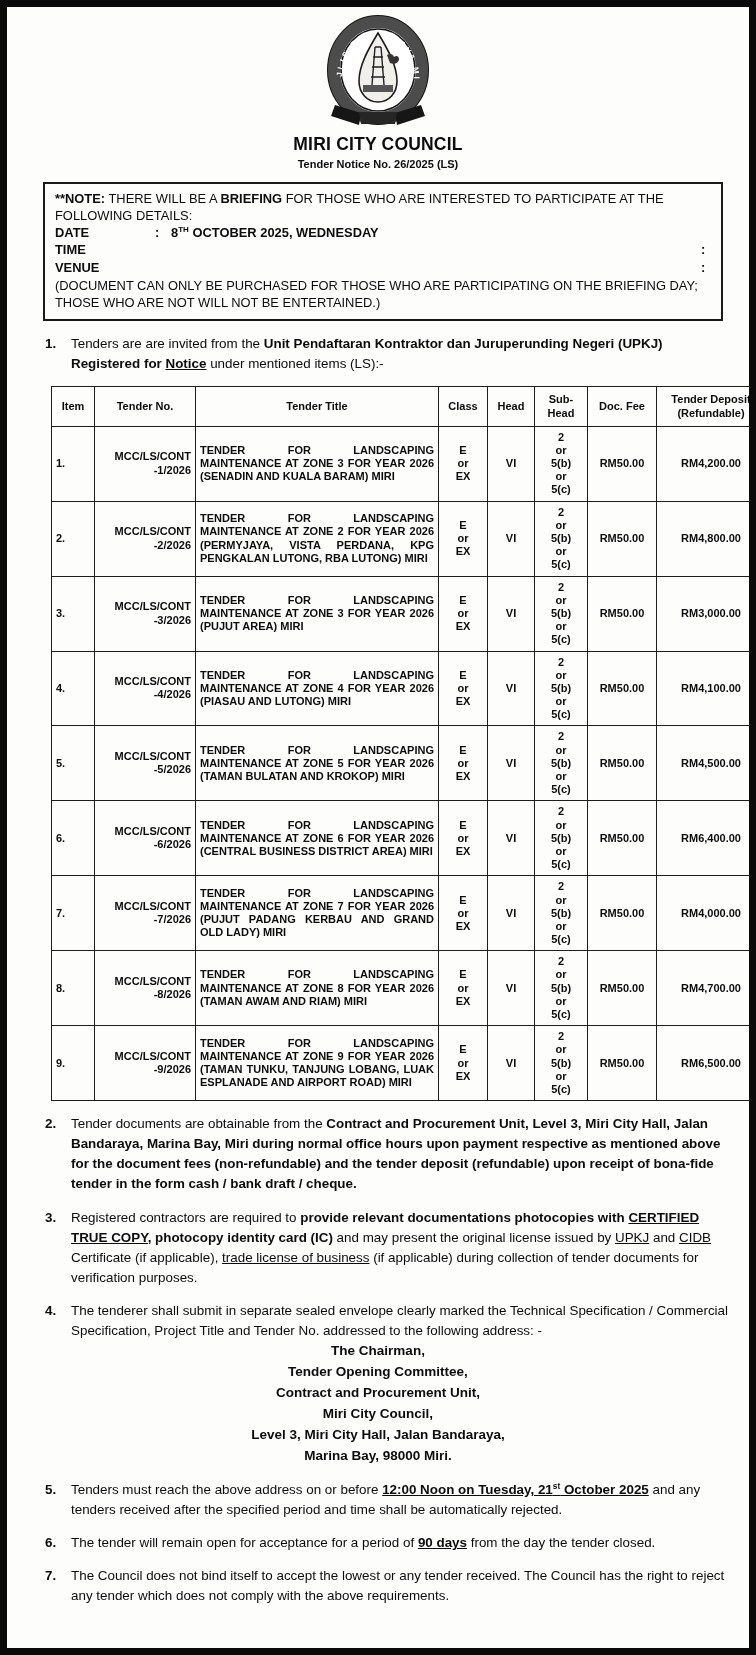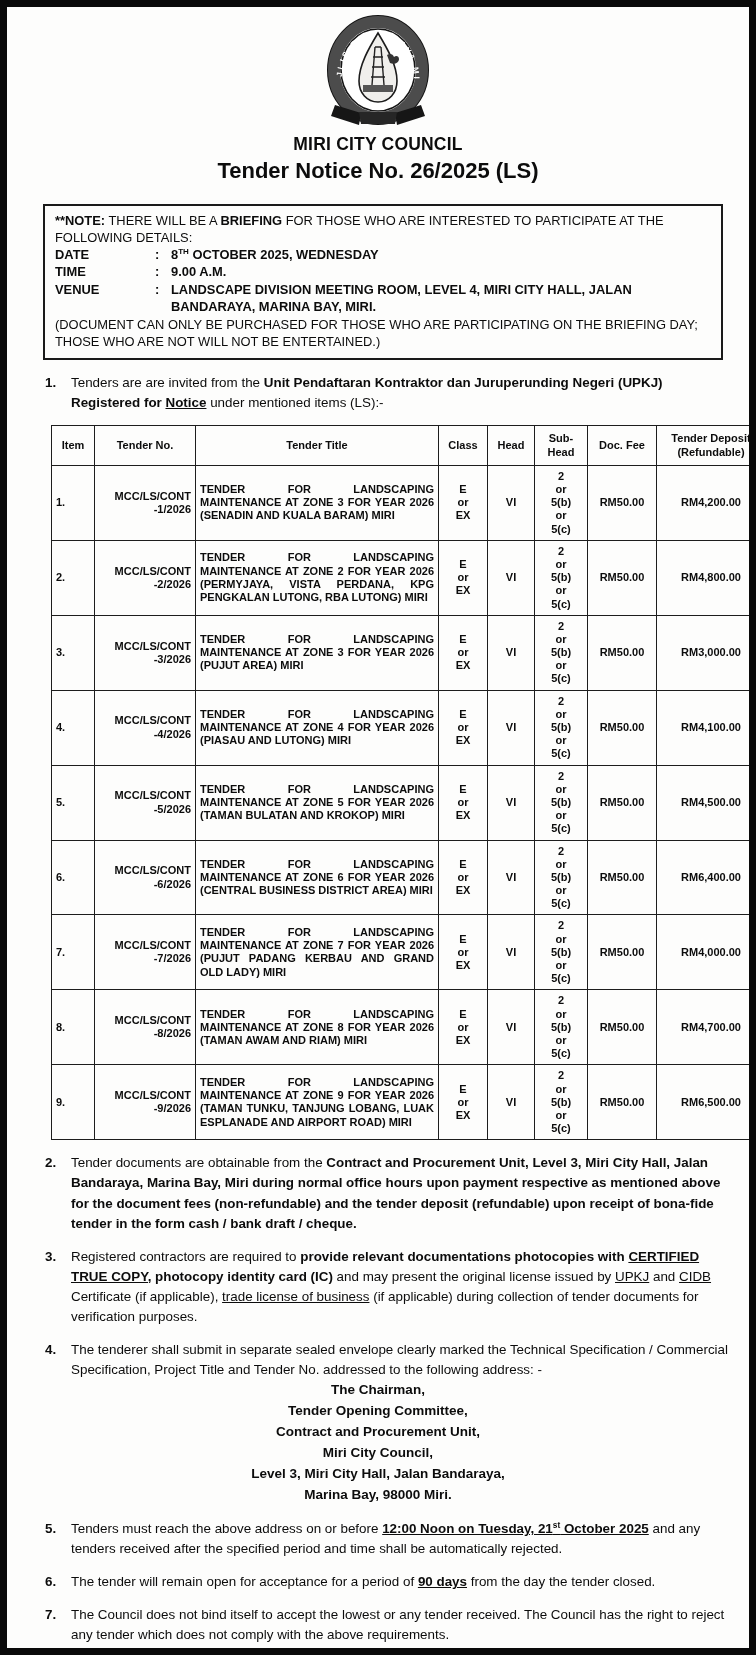--- a/index.html
+++ b/index.html
@@ -10,25 +10,25 @@
     background:#fdfdfc;
     border:7px solid #0a0a0a;
     font-family:"Liberation Sans",sans-serif;
     color:#0c0c0c;
     overflow:hidden;
   }
   .page{padding:4px 14px 0 14px;}
   
   .seal{display:block;margin:2px auto 0 auto;}
   .h1{text-align:center;font-weight:bold;font-size:17.5px;letter-spacing:.2px;margin-top:3px;}
-  .h2{text-align:center;font-weight:bold;font-size:22px;margin-top:3px;}
+  .h2{text-align:center;font-weight:bold;font-size:11px;margin-top:3px;}
   
   .notebox{
     border:2px solid #1a1a1a;
-    margin:20px 12px 0 22px;
+    margin:12px 12px 0 22px;
     padding:6px 4px 8px 10px;
     font-size:12.9px;line-height:1.33;
   }
   .nb-row{display:flex;justify-content:space-between;}
   .nb-label{width:100px;font-weight:bold;flex:0 0 auto;}
   .nb-colon{width:16px;font-weight:bold;flex:0 0 auto;}
   .nb-val{font-weight:bold;flex:1;}
   .nb-foot{margin-top:1px;}
   
   .para{position:relative;margin:13px 6px 0 24px;padding-left:26px;font-size:13.4px;line-height:1.5;}
@@ -104,26 +104,24 @@
         <b>**NOTE:</b><span> THERE WILL BE A </span><b>BRIEFING</b><span> FOR THOSE WHO ARE INTERESTED TO PARTICIPATE AT THE FOLLOWING DETAILS:</span>
       </div>
       <div class="nb-row">
         <span class="nb-label">DATE</span>
         <span class="nb-colon">:</span>
         <span class="nb-val"><span>8</span><sup>TH</sup><span> OCTOBER 2025, WEDNESDAY</span></span>
       </div>
       <div class="nb-row">
         <span class="nb-label">TIME</span>
         <span class="nb-colon">:</span>
-        <span class="nb-val">9.00 A.M.</span>
       </div>
       <div class="nb-row">
         <span class="nb-label">VENUE</span>
         <span class="nb-colon">:</span>
-        <span class="nb-val">LANDSCAPE DIVISION MEETING ROOM, LEVEL 4, MIRI CITY HALL, JALAN BANDARAYA, MARINA BAY, MIRI.</span>
       </div>
       <div class="nb-foot">(DOCUMENT CAN ONLY BE PURCHASED FOR THOSE WHO ARE PARTICIPATING ON THE BRIEFING DAY; THOSE WHO ARE NOT WILL NOT BE ENTERTAINED.)</div>
     </div>
 
     <div class="para">
       <span class="pnum">1.</span>
       <span>Tenders are are invited from the </span><b>Unit Pendaftaran Kontraktor dan Juruperunding Negeri (UPKJ) Registered for </b><b class="u">Notice</b><span> under mentioned items (LS):-</span>
     </div>
 
     <table class="tender">

